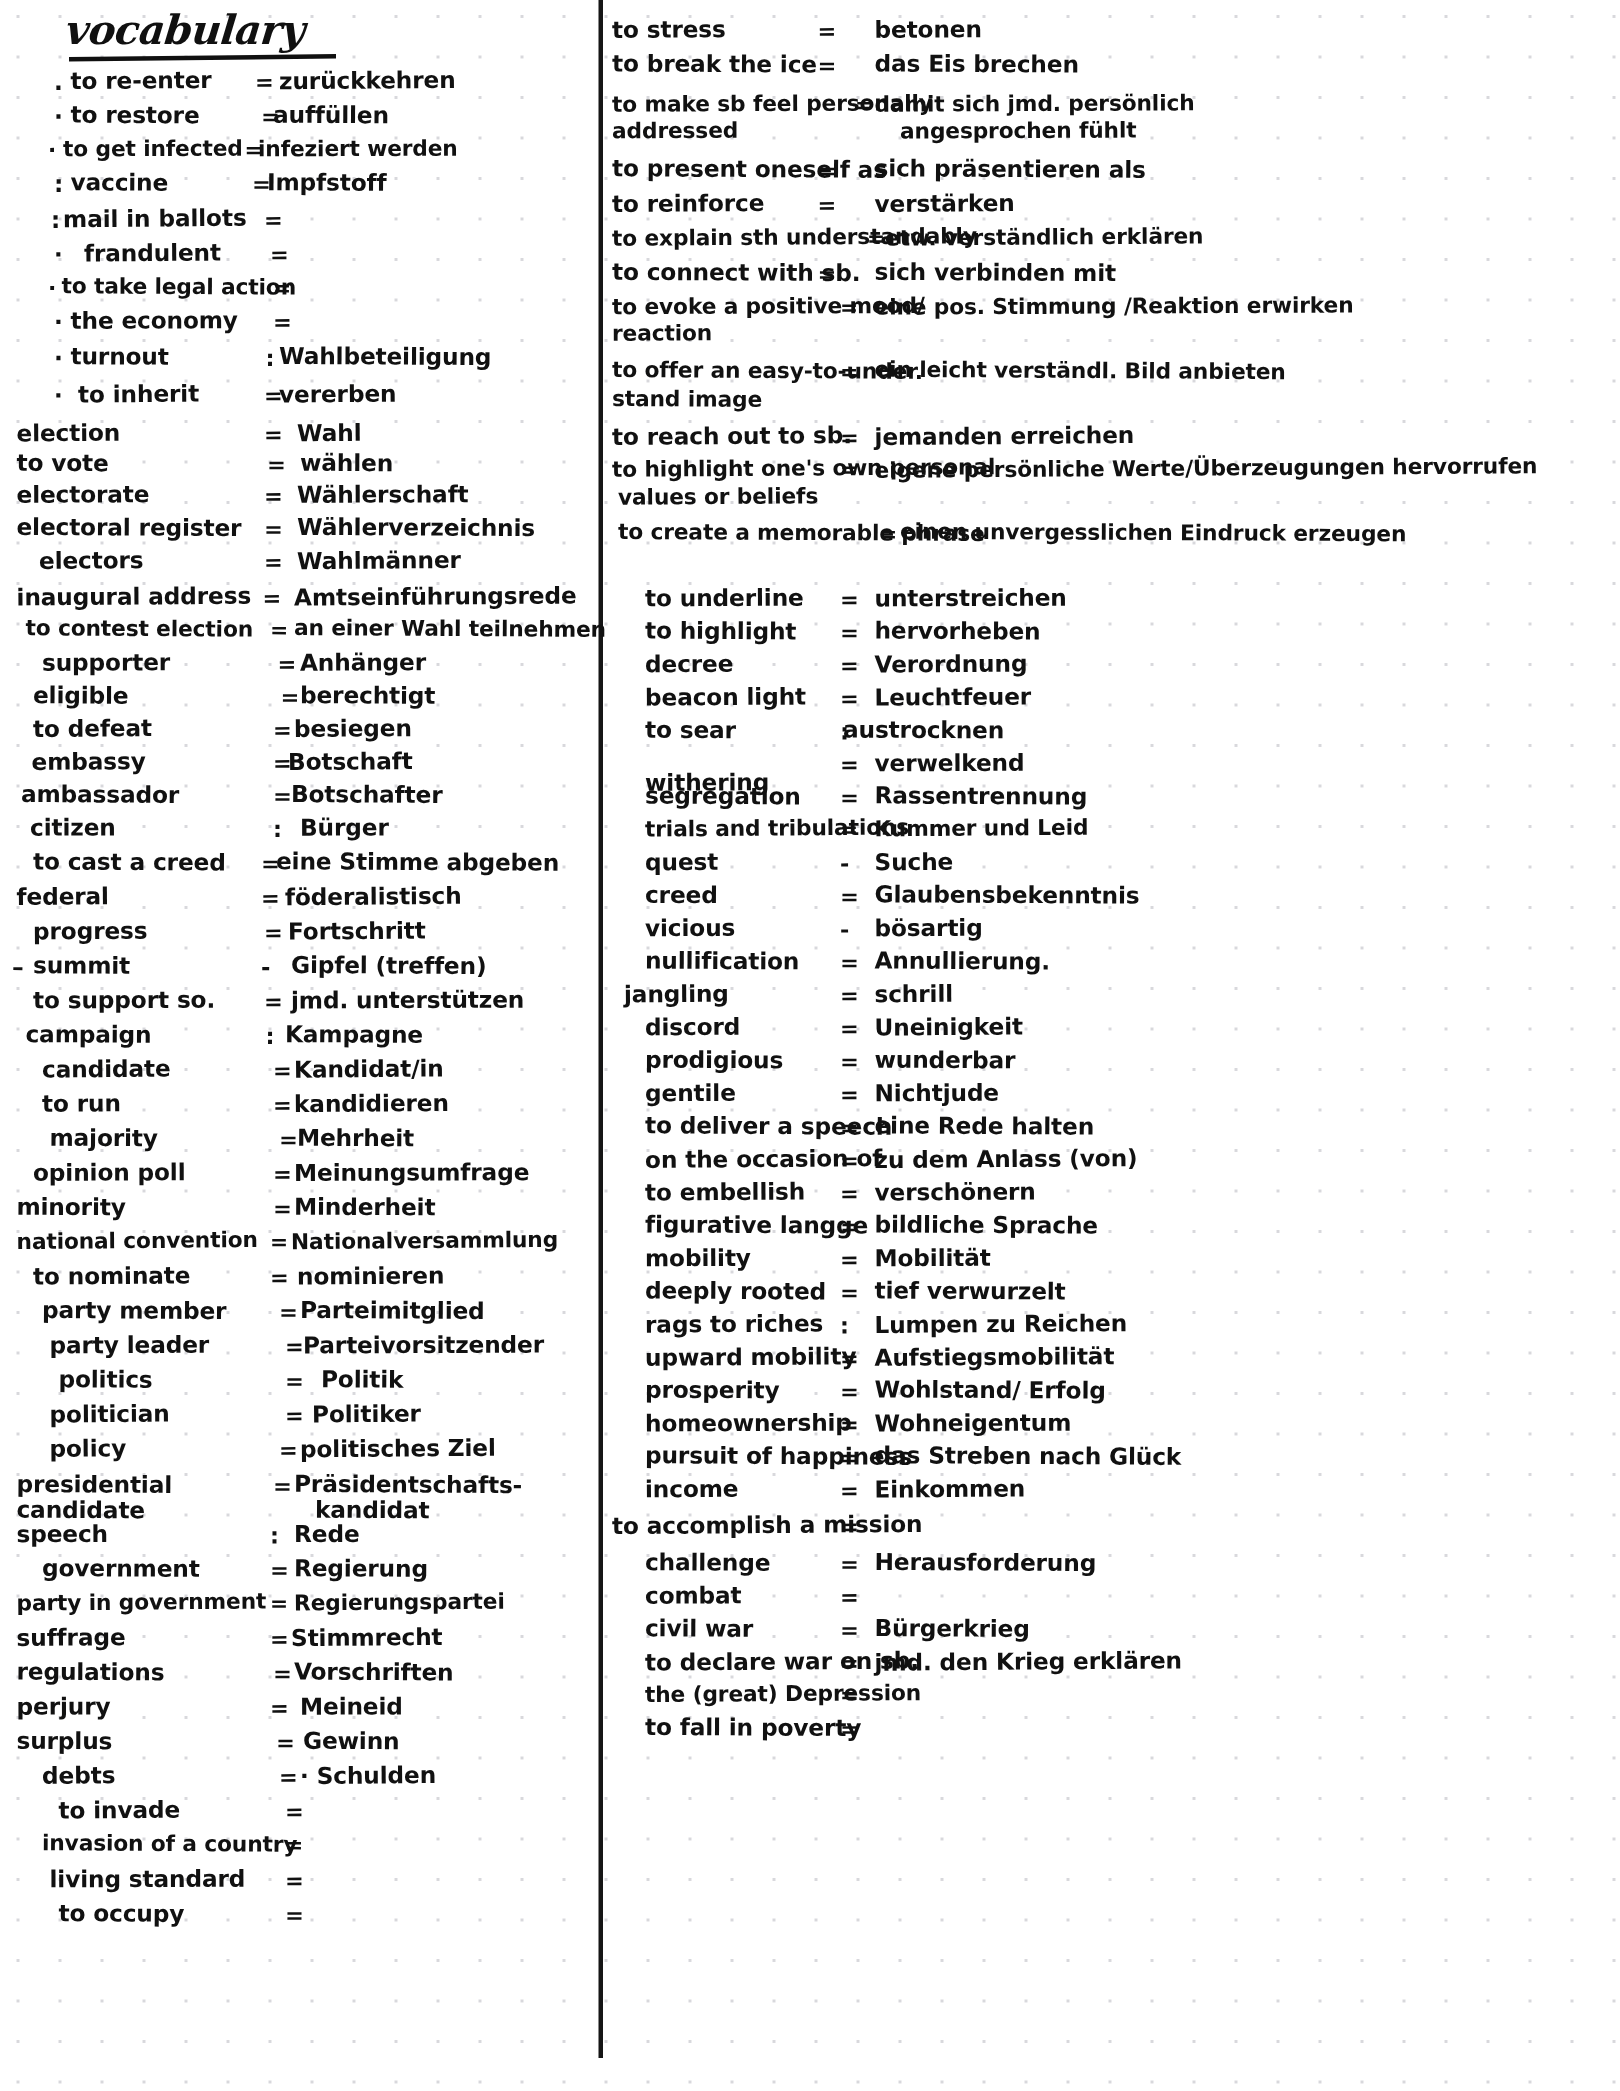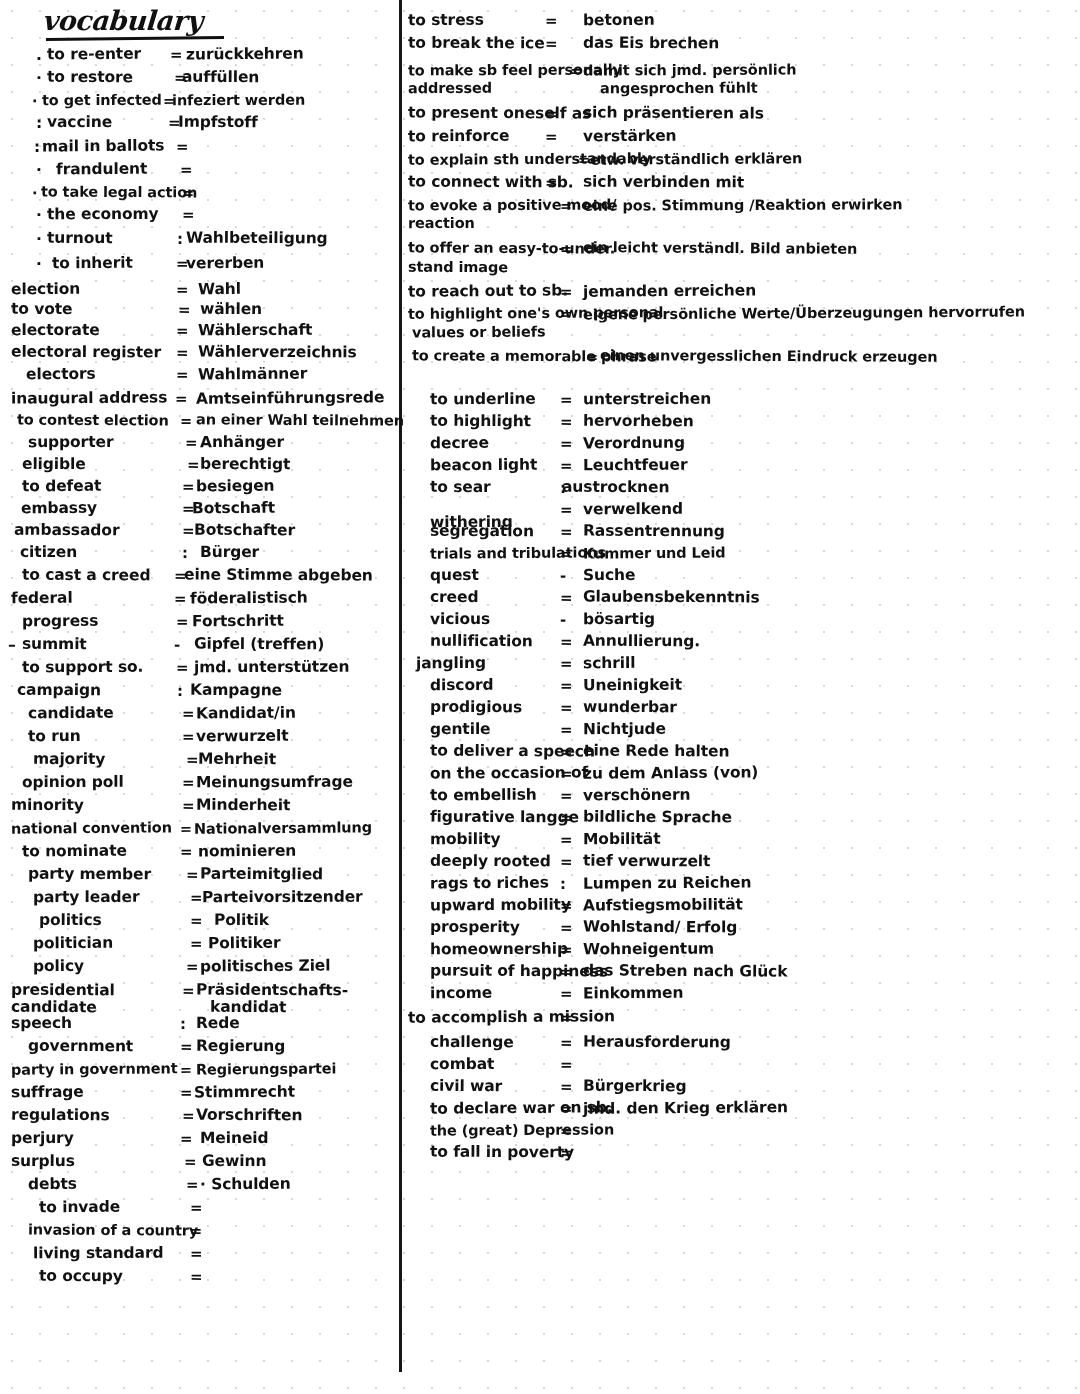--- a/index.html
+++ b/index.html
@@ -256,21 +256,21 @@
         <div class="hw trans " style="position: absolute; left: 190px; top: 682px; transform: rotate(0.3deg);">Kampagne</div>
       </div>
       <div>
         <div class="hw term " style="position: absolute; left: 28px; top: 705px; transform: rotate(-0.5deg);">candidate</div>
         <div class="hw eq " style="position: absolute; left: 182px; top: 706px; transform: rotate(-0.5deg);">=</div>
         <div class="hw trans " style="position: absolute; left: 196px; top: 705px; transform: rotate(-0.5deg);">Kandidat/in</div>
       </div>
       <div>
         <div class="hw term " style="position: absolute; left: 28px; top: 728px; transform: rotate(-0.45deg);">to run</div>
         <div class="hw eq " style="position: absolute; left: 182px; top: 729px; transform: rotate(-0.45deg);">=</div>
-        <div class="hw trans " style="position: absolute; left: 196px; top: 728px; transform: rotate(-0.45deg);">verwurzelt</div>
+        <div class="hw trans " style="position: absolute; left: 196px; top: 728px; transform: rotate(-0.45deg);">kandidieren</div>
       </div>
       <div>
         <div class="hw term " style="position: absolute; left: 33px; top: 751px; transform: rotate(0.35deg);">majority</div>
         <div class="hw eq " style="position: absolute; left: 186px; top: 752px; transform: rotate(0.35deg);">=</div>
         <div class="hw trans " style="position: absolute; left: 198px; top: 751px; transform: rotate(0.35deg);">Mehrheit</div>
       </div>
       <div>
         <div class="hw term " style="position: absolute; left: 22px; top: 774px; transform: rotate(-0.2deg);">opinion poll</div>
         <div class="hw eq " style="position: absolute; left: 182px; top: 775px; transform: rotate(-0.2deg);">=</div>
         <div class="hw trans " style="position: absolute; left: 196px; top: 774px; transform: rotate(-0.2deg);">Meinungsumfrage</div>

